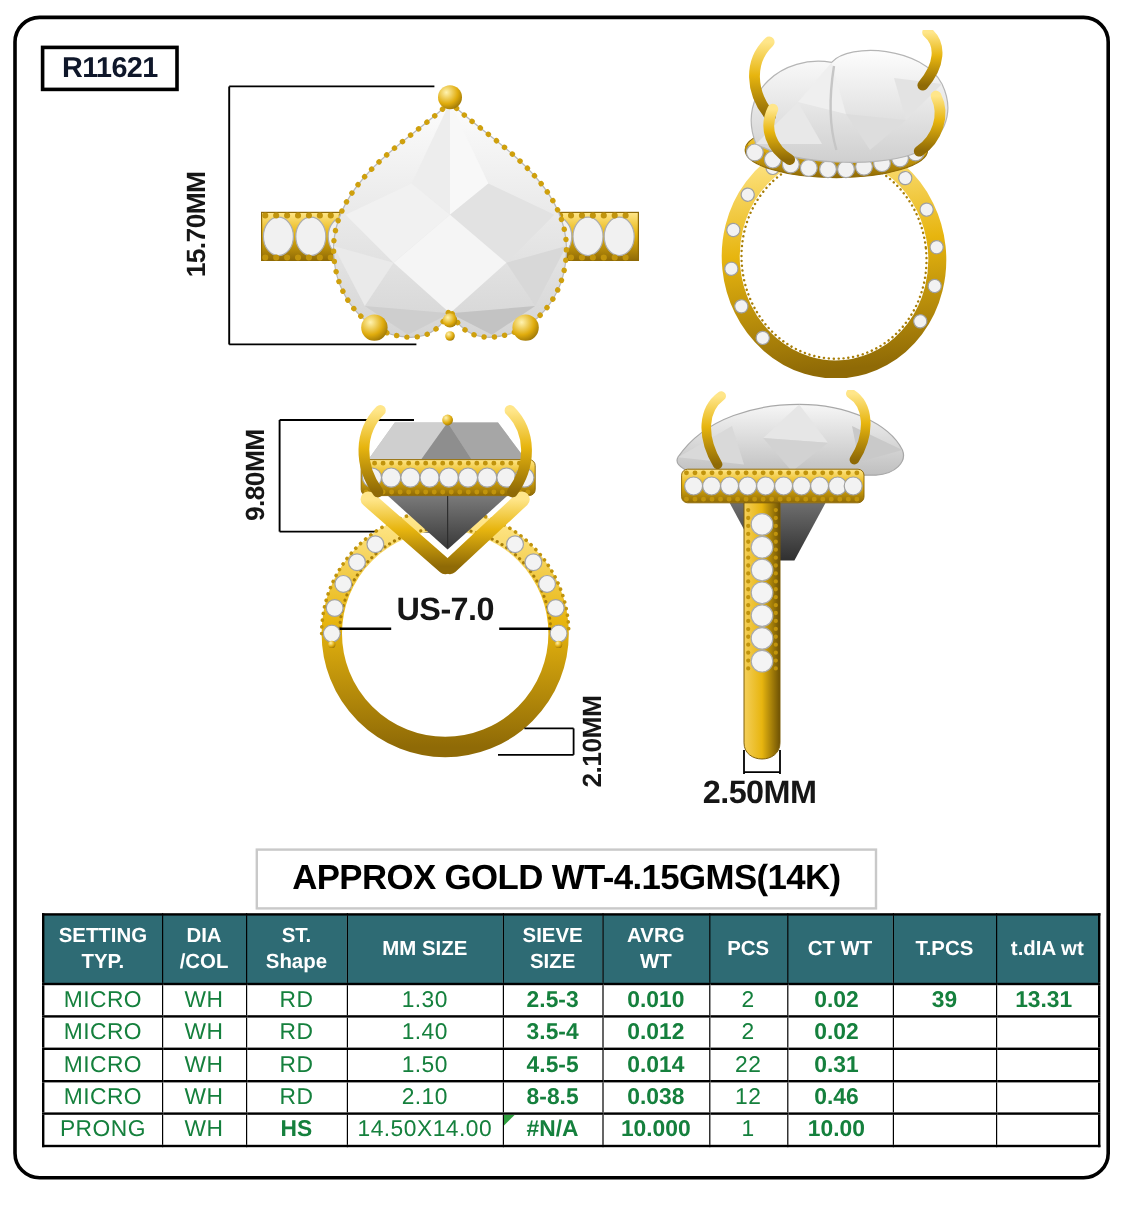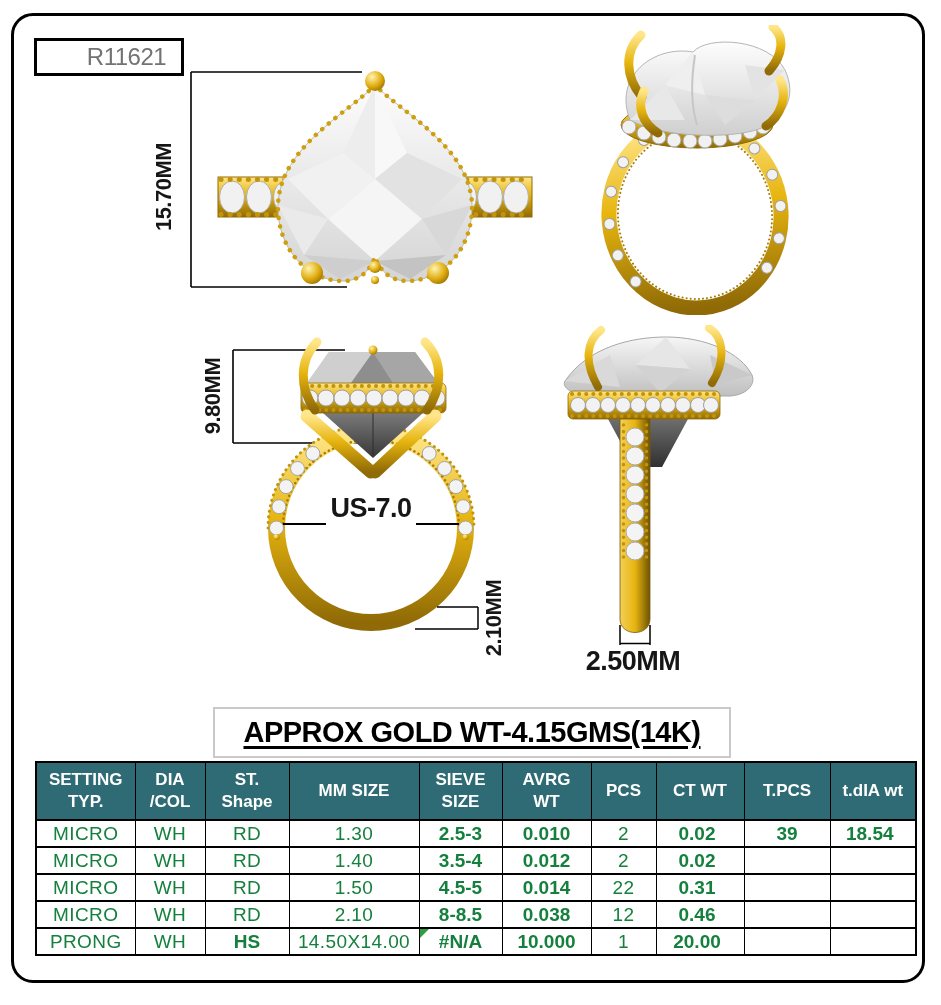--- a/index.html
+++ b/index.html
@@ -1,30 +1,30 @@
 <!DOCTYPE html>
 <html><head>
 <meta charset="utf-8">
 <style>
   html,body{margin:0;padding:0;width:941px;height:1005px;background:#ffffff;overflow:hidden;
             font-family:"Liberation Sans",sans-serif;}
   .sheet{position:absolute;left:0;top:0;width:941px;height:1005px;background:#fff;}
   .frame{position:absolute;left:11px;top:13px;width:908px;height:964px;border:3px solid #000;border-radius:22px;}
   .ref-box{position:absolute;left:34px;top:38px;width:109px;height:32px;border:3px solid #000;
-           display:flex;align-items:center;justify-content:center;font-weight:normal;font-size:24px;
-           letter-spacing:-0.5px;color:#737373;background:#fff;padding-left:35px;}
+           display:flex;align-items:center;justify-content:center;font-weight:bold;font-size:24px;
+           letter-spacing:-0.5px;color:#0f172a;background:#fff;}
   .view{position:absolute;}
   .dim{position:absolute;font-weight:bold;color:#161616;white-space:nowrap;font-size:22px;
        letter-spacing:-0.5px;transform:translate(-50%,-50%);}
   .dim.rot{transform:translate(-50%,-50%) rotate(-90deg);}
   .dim.big{font-size:27px;}
   .title-box{position:absolute;left:213px;top:707px;width:514px;height:47px;border:2px solid #c9c9c9;
              display:flex;align-items:center;justify-content:center;}
   .title-box span{font-weight:bold;font-size:29px;letter-spacing:-0.5px;color:#000;
-                  text-decoration:underline;text-decoration-thickness:2.5px;text-underline-offset:4px;}
+                  text-decoration-thickness:2.5px;text-underline-offset:4px;}
   table.spec{position:absolute;left:35px;top:761px;width:880px;border-collapse:collapse;
              table-layout:fixed;border:2.5px solid #000;padding-left:28px;}
   table.spec th{background:#2E6B74;color:#fff;font-weight:bold;font-size:17px;line-height:1.3;
                 border:1px solid #000;height:56px;padding:0;text-align:center;vertical-align:middle;}
   table.spec th .hl{display:block;}
   table.spec th .hl:empty{display:none;}
   table.spec td{border:1px solid #000;border-top:2.5px solid #000;height:25px;line-height:25px;
                 text-align:center;font-size:19px;color:#15803d;letter-spacing:0.4px;padding:0;
                 position:relative;overflow:hidden;white-space:nowrap;}
   table.spec td:nth-child(5),table.spec td:nth-child(6),table.spec td:nth-child(9){font-weight:bold;letter-spacing:0;}
@@ -381,21 +381,21 @@
       <tr>
         <td>MICRO</td>
         <td>WH</td>
         <td>RD</td>
         <td>1.30</td>
         <td>2.5-3</td>
         <td>0.010</td>
         <td>2</td>
         <td>0.02</td>
         <td>39</td>
-        <td>18.54</td>
+        <td>13.31</td>
       </tr>
       <tr>
         <td>MICRO</td>
         <td>WH</td>
         <td>RD</td>
         <td>1.40</td>
         <td>3.5-4</td>
         <td>0.012</td>
         <td>2</td>
         <td>0.02</td>
@@ -430,19 +430,19 @@
         <td>PRONG</td>
         <td>WH</td>
         <td class="b">HS</td>
         <td>14.50X14.00</td>
         <td>
           <span class="err-flag"></span>
           <span>#N/A</span>
         </td>
         <td>10.000</td>
         <td>1</td>
-        <td>20.00</td>
+        <td>10.00</td>
         <td></td>
         <td></td>
       </tr>
     </tbody>
   </table>
 </div>
 
 </body></html>

